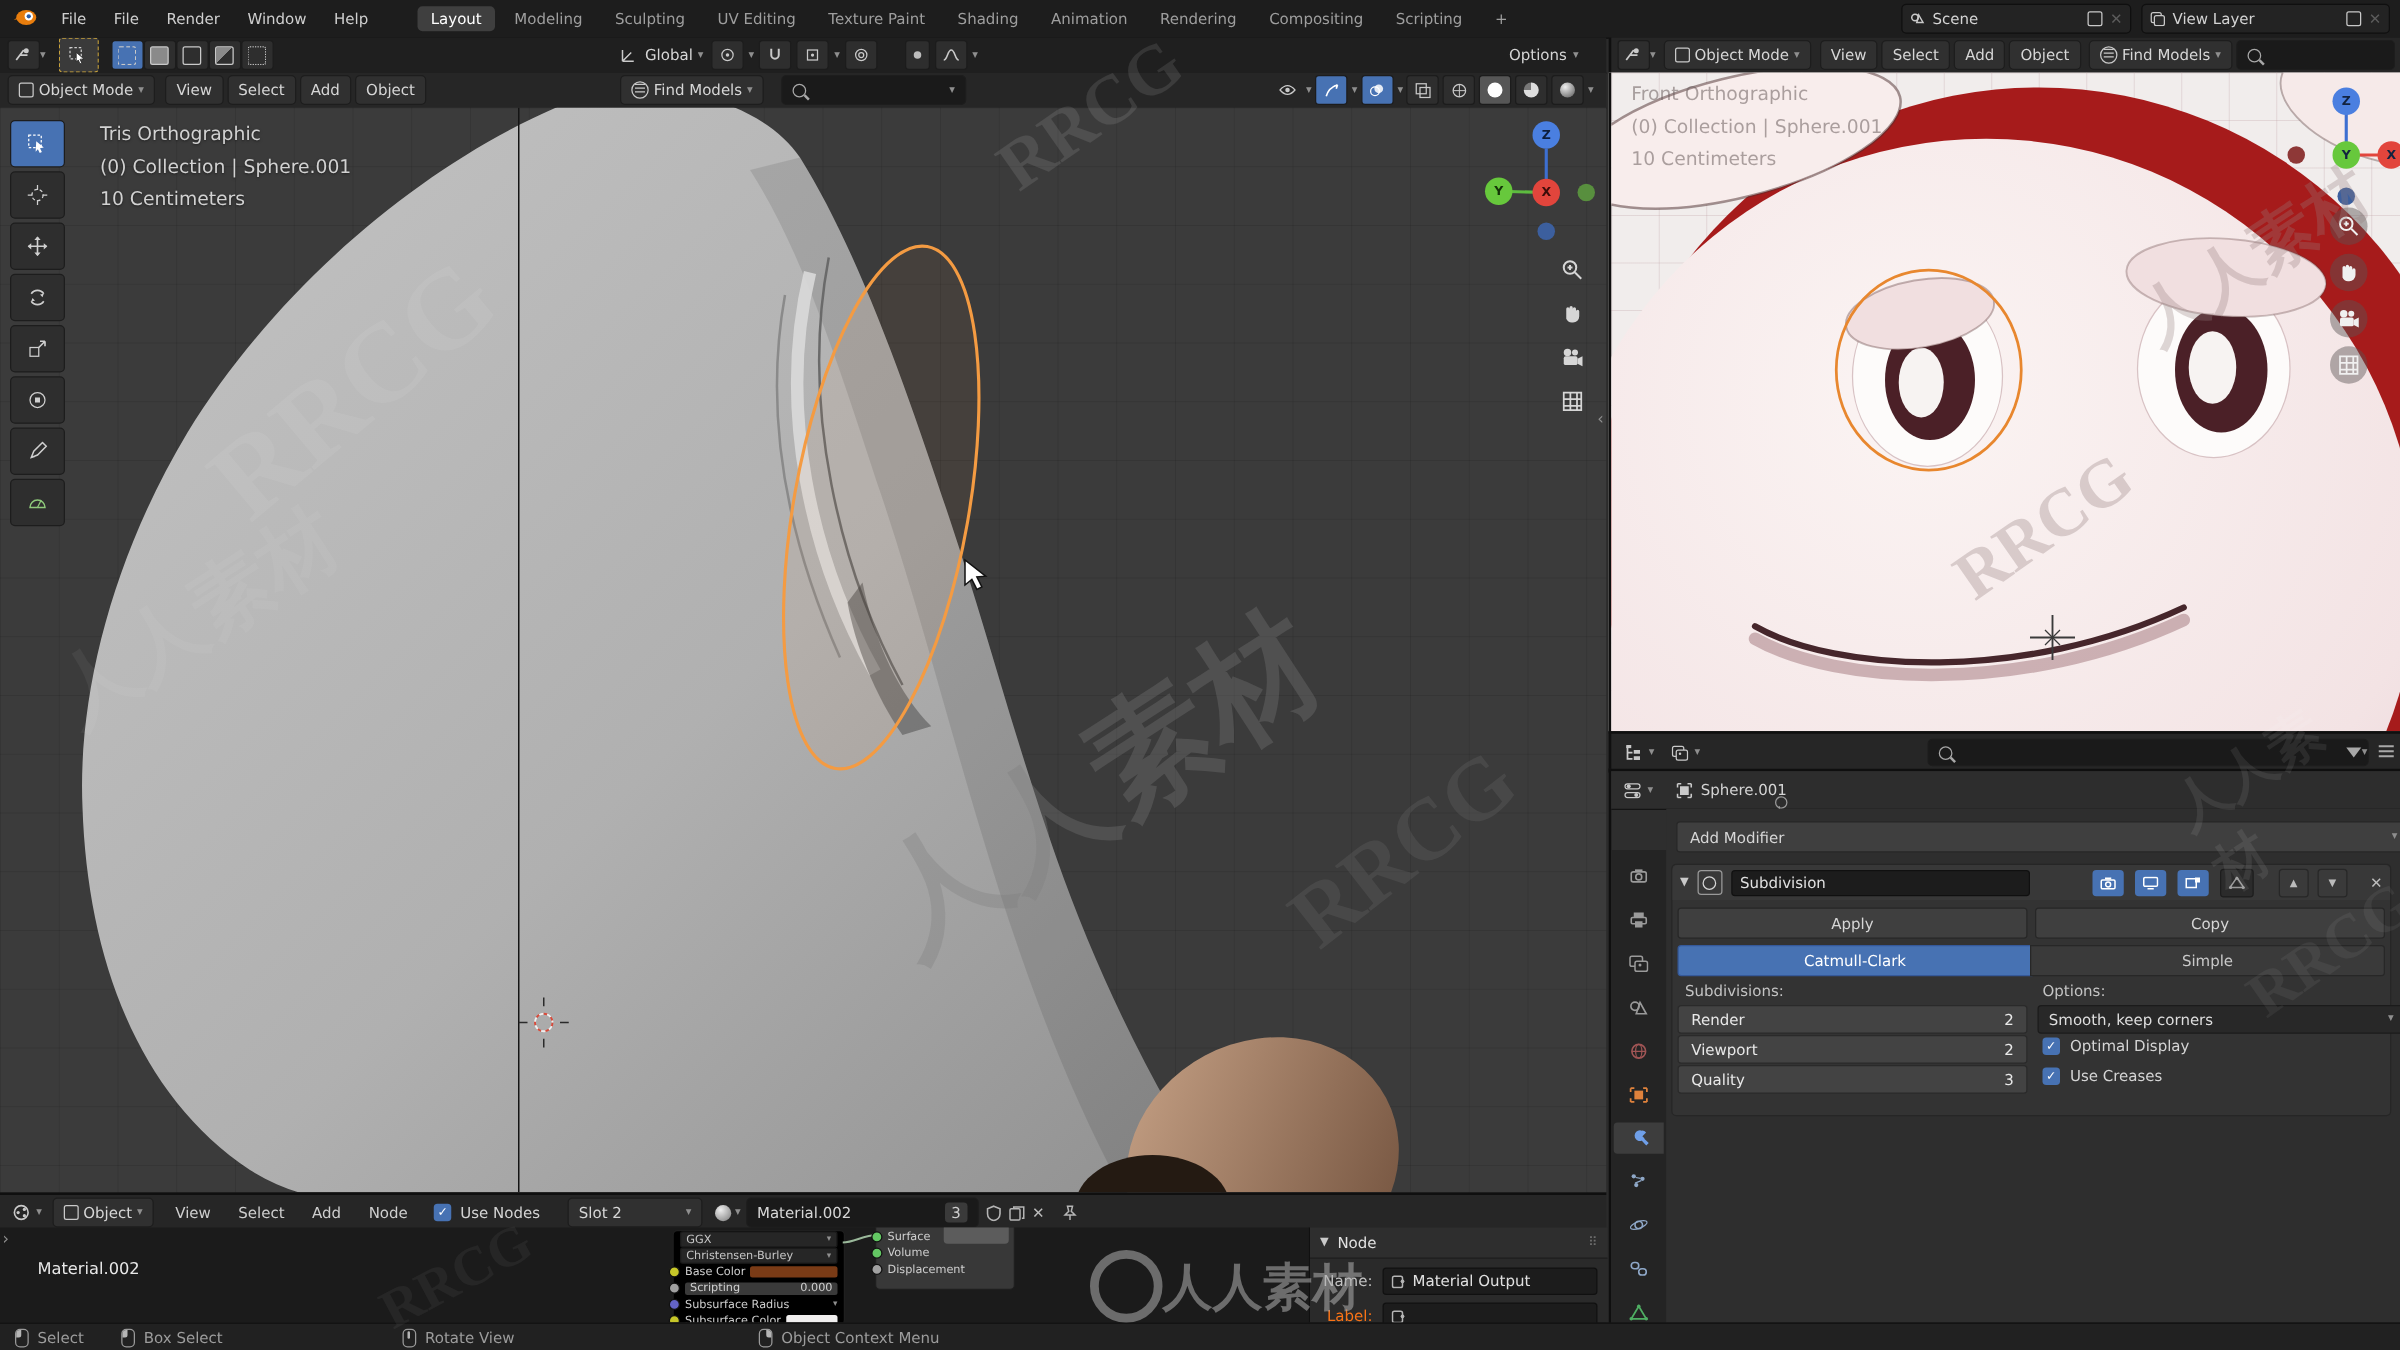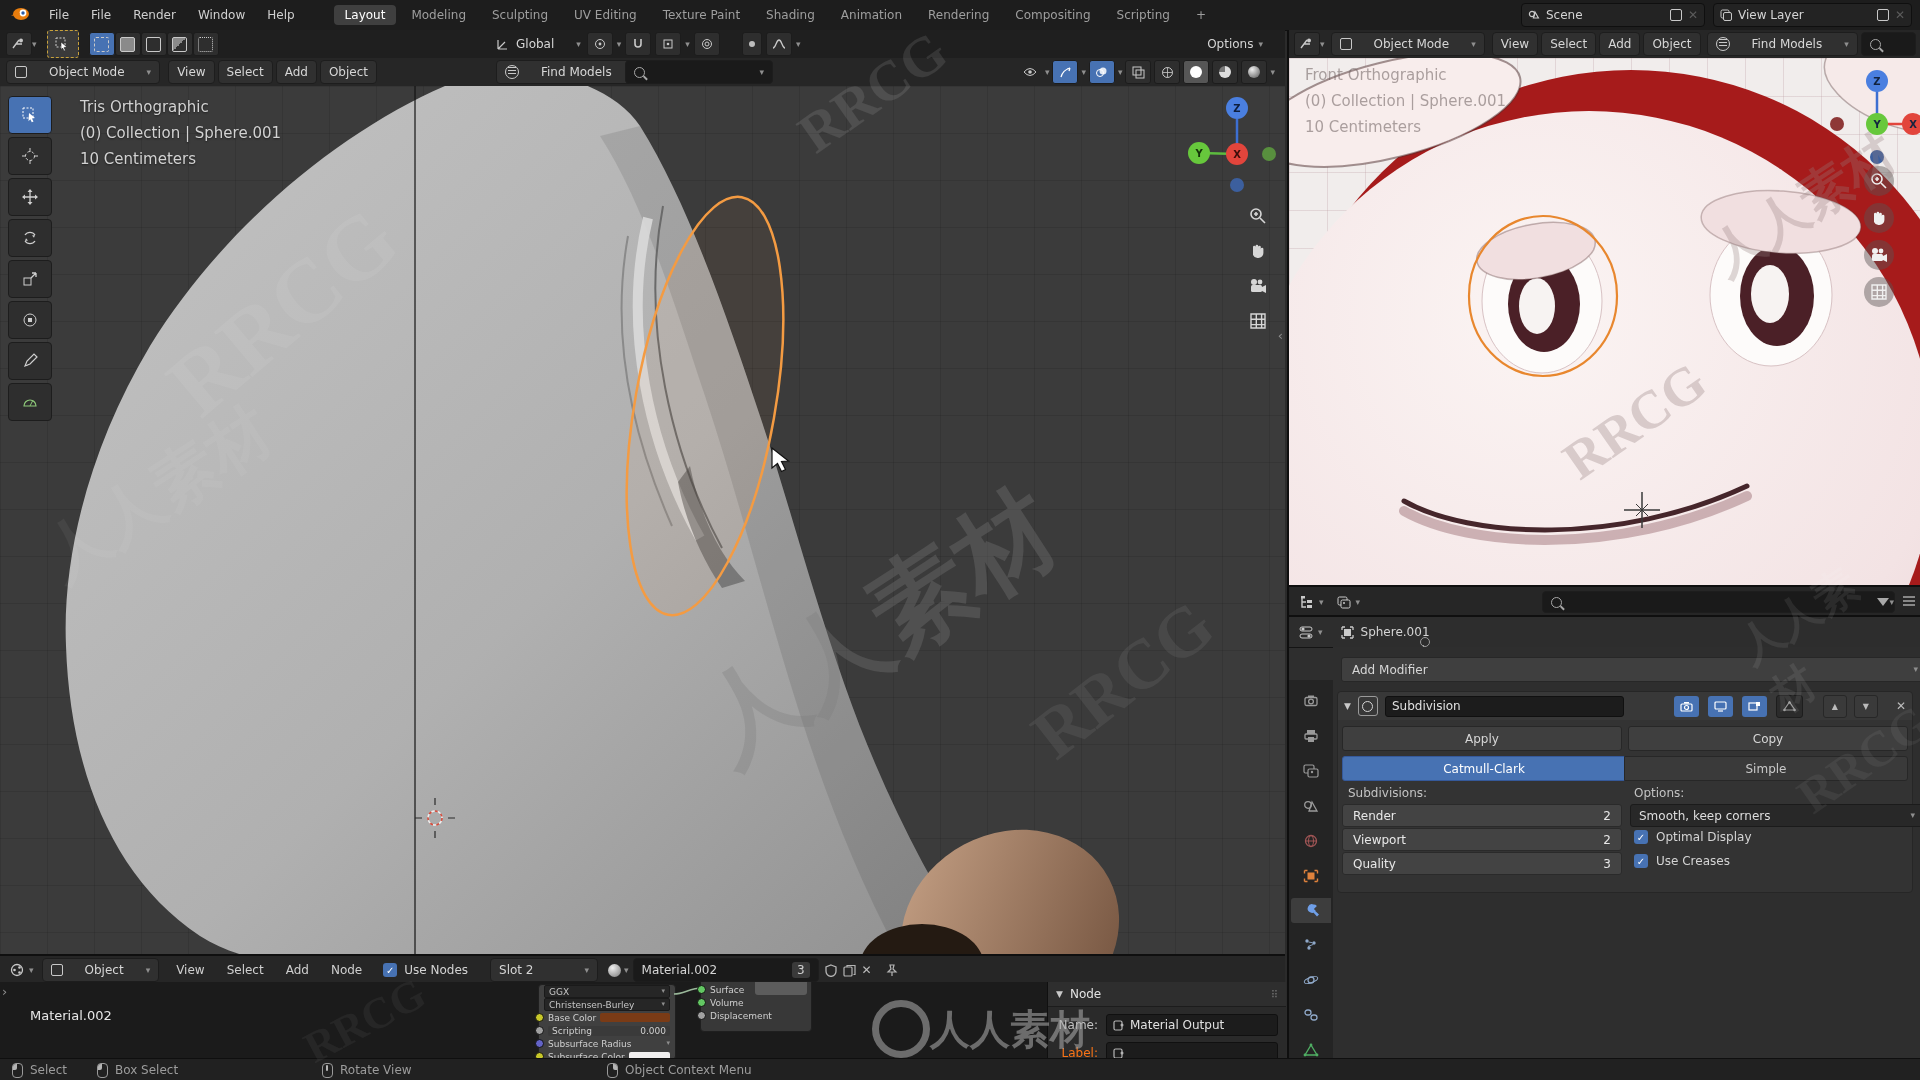--- a/index.html
+++ b/index.html
@@ -12,21 +12,21 @@
 
   
   .topbar{left:0;top:0;width:1920px;height:30px;background:#1d1d1d;border-bottom:1px solid #101010;display:flex;align-items:center;}
   .menu-item{padding:0 11px;color:#cfcfcf;cursor:default;}
   .ws-tab{padding:3px 11px;margin:0 2px;border-radius:4px;color:#9e9e9e;}
   .ws-tab.active{background:#3f3f3f;color:#fff;}
   .id-chip{height:22px;background:#232323;border:1px solid #0f0f0f;border-radius:4px;display:inline-flex;align-items:center;padding:0 6px;gap:6px;}
   .chev{color:#8f8f8f;font-size:9px;line-height:1;}
 
   
-  .chip{height:22px;border-radius:4px;background:#303030;border:1px solid #1d1d1d;display:inline-flex;align-items:center;padding:0 8px;gap:22px;color:#d6d6d6;}
+  .chip{height:22px;border-radius:4px;background:#303030;border:1px solid #1d1d1d;display:inline-flex;align-items:center;padding:0 8px;gap:4px;color:#d6d6d6;}
   .chip.dark{background:#1a1a1a;}
   .hbar{background:#262626;border-bottom:1px solid #141414;display:flex;align-items:center;}
   .mini-icon{width:13px;height:13px;border:1.5px solid #c9c9c9;border-radius:2px;}
   .mag{width:9px;height:9px;border:1.5px solid #a8a8a8;border-radius:50%;position:relative;flex:none;}
   .mag::after{content:"";position:absolute;width:5px;height:1.5px;background:#a8a8a8;transform:rotate(45deg);right:-4px;bottom:-2px;}
   .globe{width:12px;height:12px;border:1.3px solid #c9c9c9;border-radius:50%;position:relative;flex:none;}
   .globe::after{content:"";position:absolute;left:2px;right:2px;top:4px;height:1px;background:#c9c9c9;box-shadow:0 3px 0 #c9c9c9,0 -3px 0 #c9c9c9;}
   .sphere{width:13px;height:13px;border-radius:50%;background:radial-gradient(circle at 35% 30%,#eee,#777);}
 
   
@@ -66,21 +66,21 @@
   .seg.on{background:#4772b3;color:#fff;border-color:#35599a;}
   .slider{height:21px;background:#434343;border:1px solid #2a2a2a;border-radius:3px;display:flex;align-items:center;justify-content:space-between;padding:0 10px;color:#e8e8e8;}
   .ddown{height:21px;background:#282828;border:1px solid #1b1b1b;border-radius:3px;display:flex;align-items:center;justify-content:space-between;padding:0 8px;color:#dedede;}
   .cb{width:14px;height:14px;border-radius:3px;background:#4772b3;color:#fff;font-size:11px;display:flex;align-items:center;justify-content:center;flex:none;}
   .mtgl{width:25px;height:21px;border-radius:3px;background:#4772b3;display:flex;align-items:center;justify-content:center;margin-left:2px;}
   .mtgl.off{background:#2b2b2b;border:1px solid #1d1d1d;}
   .updn{width:22px;height:21px;background:#3a3a3a;border:1px solid #272727;border-radius:3px;display:flex;align-items:center;justify-content:center;color:#bbb;font-size:8px;}
 
   
   .shader-canvas{left:0;top:982px;width:1285px;height:76px;background:#1b1b1b;overflow:hidden;}
-  .node-box{position:absolute;background:#404040;border:1px solid #1f1f1f;border-radius:4px;}
+  .node-box{position:absolute;background:#000000;border:1px solid #1f1f1f;border-radius:4px;}
   .nrow{height:13px;display:flex;align-items:center;gap:4px;font-size:9px;color:#cfcfcf;padding:0 5px;position:relative;}
   .ndrop{flex:1;background:#262626;border:1px solid #1a1a1a;border-radius:2px;height:11px;display:flex;align-items:center;justify-content:space-between;padding:0 4px;color:#c6c6c6;}
   .sock{width:7px;height:7px;border-radius:50%;border:1px solid #111;flex:none;}
   .npanel{left:1047px;top:982px;width:238px;height:76px;background:#2a2a2a;border-left:1px solid #101010;}
   .field{background:#1c1c1c;border:1px solid #101010;border-radius:3px;height:20px;display:flex;align-items:center;gap:6px;padding:0 6px;color:#e0e0e0;}
 
   
   .statusbar{left:0;top:1058px;width:1920px;height:22px;background:#212121;border-top:1px solid #0f0f0f;color:#9c9c9c;}
   .mouseico{width:9px;height:13px;border:1px solid #9a9a9a;border-radius:4px;position:relative;margin-right:7px;flex:none;}
   .mouseico.l::after{content:"";position:absolute;left:0;top:0;width:4px;height:6px;background:#b5b5b5;border-radius:3px 0 2px 0;}

